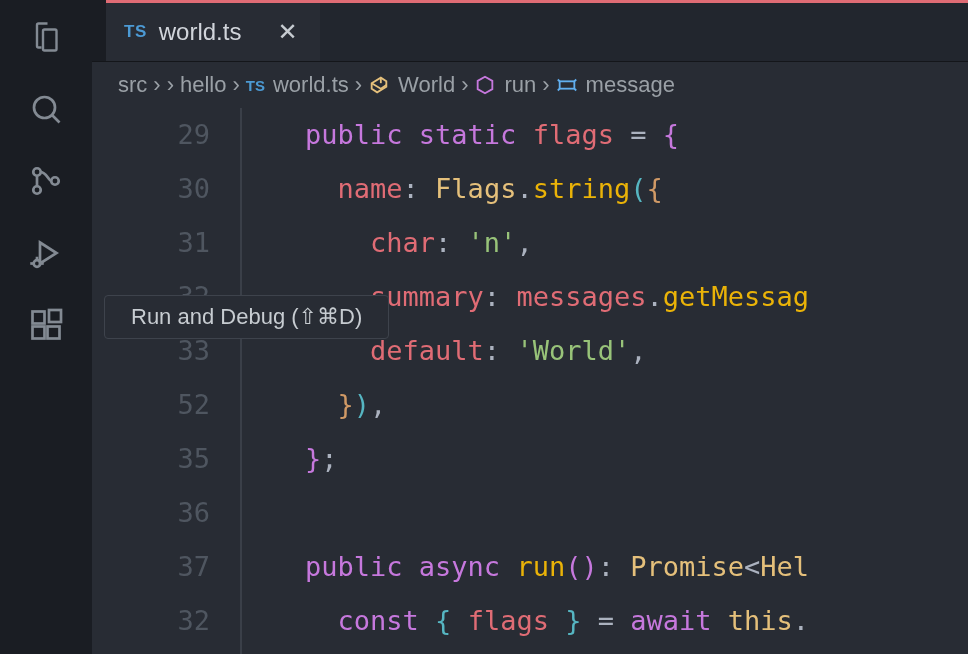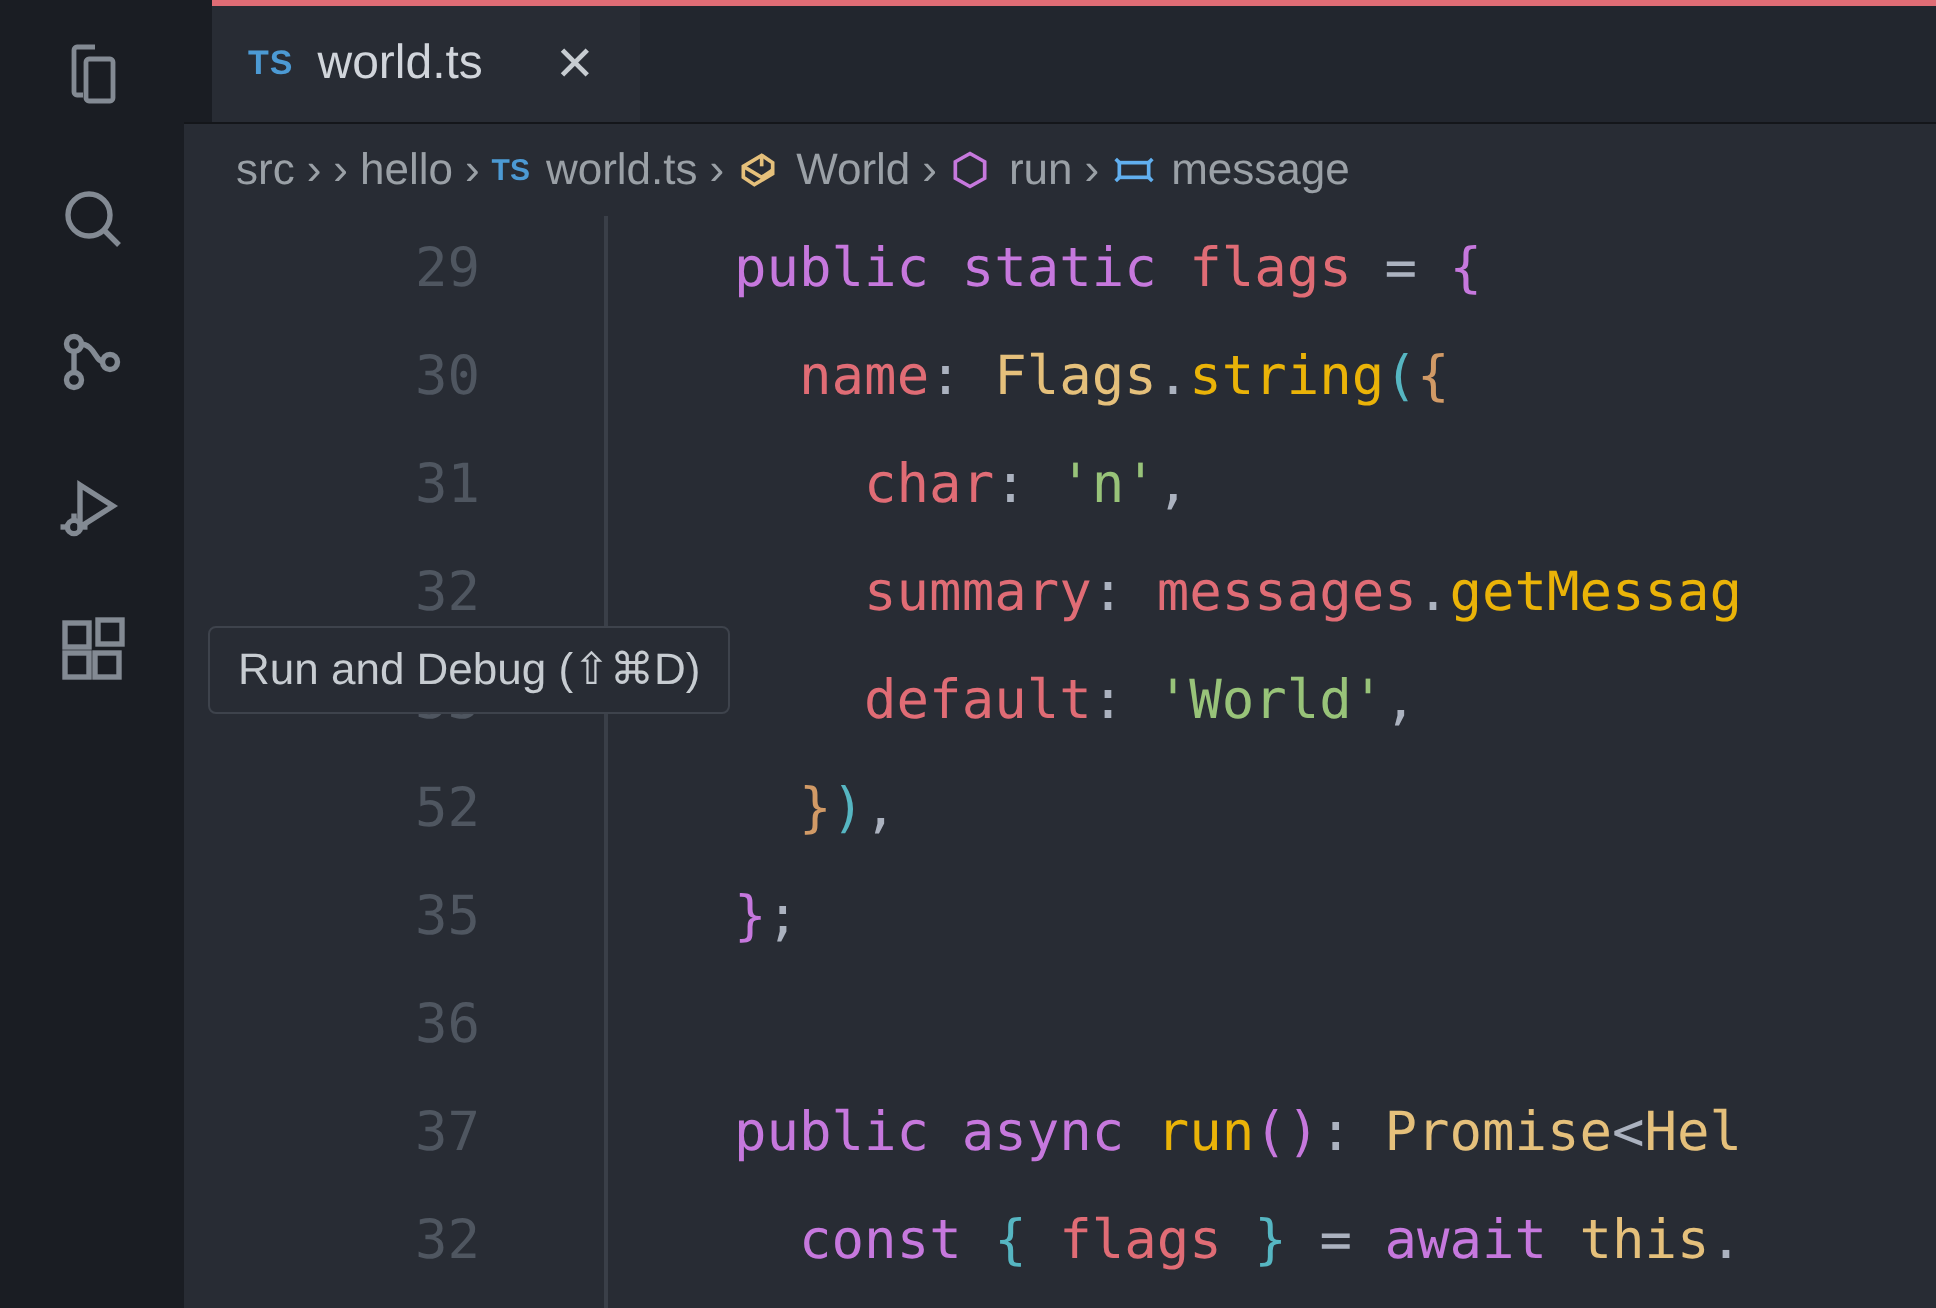--- a/index.html
+++ b/index.html
@@ -30,25 +30,25 @@
     align-items: center;
     justify-content: center;
     color: #838a93;
     cursor: pointer;
   }
   .activitybar .abtn svg { width: 36px; height: 36px; }
   
   .tooltip {
     position: absolute;
     left: 104px;
-    top: 313px;
+    top: 295px;
     background: #282c34;
     color: #c7ccd1;
     font-size: 22px;
-    padding: 8px 14px;
+    padding: 8px 26px;
     border: 1px solid #3e434c;
     border-radius: 4px;
     white-space: nowrap;
     z-index: 10;
   }
   
   .main {
     flex: 1;
     display: flex;
     flex-direction: column;
@@ -111,24 +111,23 @@
     background: #282c34;
     overflow: hidden;
     font-family: ui-monospace, "SF Mono", Menlo, Consolas, monospace;
   }
   .gutter {
     width: 148px;
     padding-right: 30px;
     text-align: right;
     color: #4f5660;
     font-size: 27px;
-    margin-left: 30px;
   }
   .gline { height: 54px; line-height: 54px; }
-  .codecol { position: relative; flex:1; min-width:0;margin-left:32px;}
+  .codecol { position: relative; flex:1; min-width:0;}
   .code {
     font-size: 27px;
     color: #abb2bf;
     white-space: pre;
     position: relative;
   }
   .cline { height: 54px; line-height: 54px; }
   .guide {
     position: absolute;
     top: 0;

